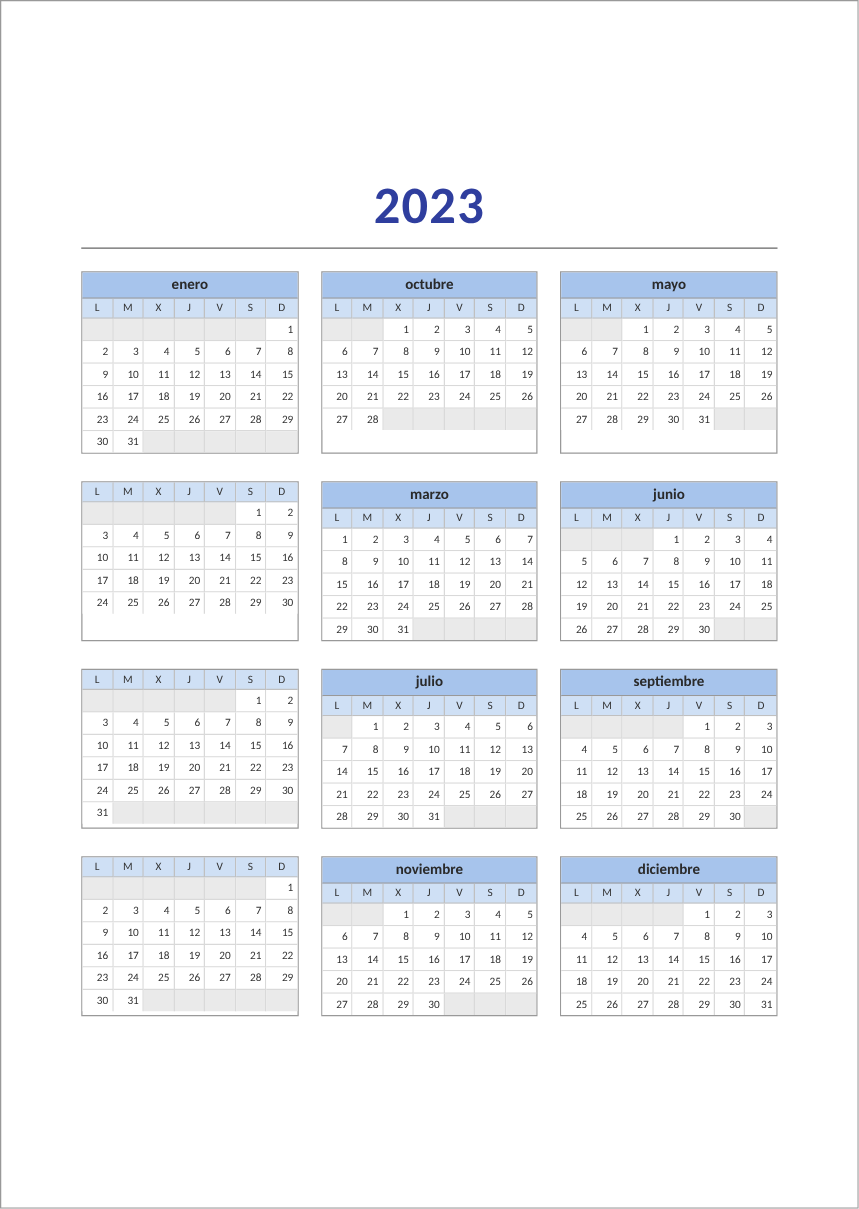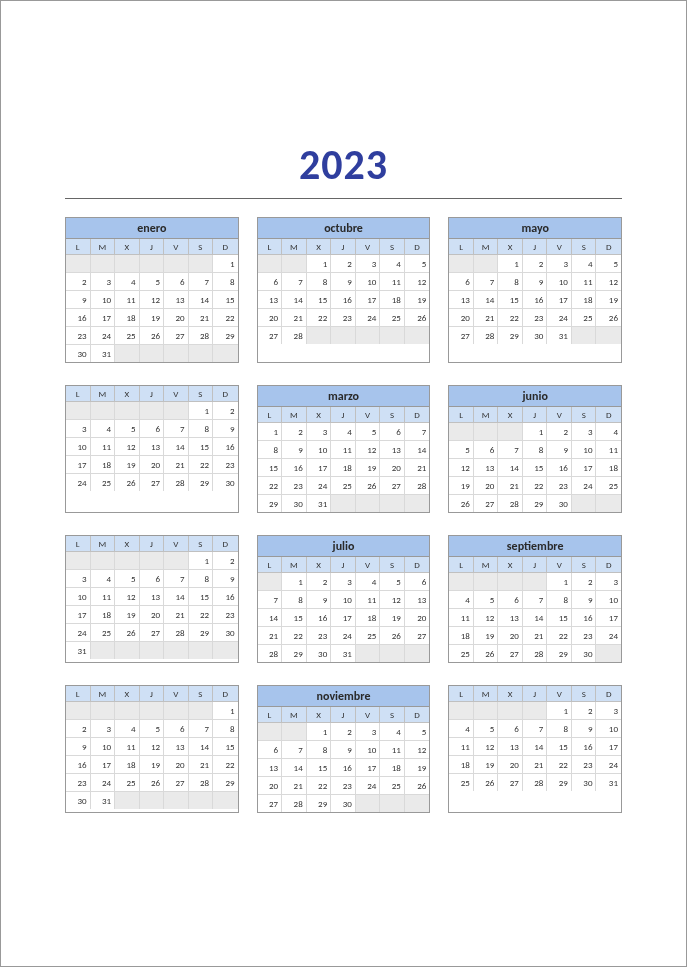--- a/index.html
+++ b/index.html
@@ -740,20 +740,21 @@
           <div class="day-cell">27</div>
           <div class="day-cell">28</div>
           <div class="day-cell">29</div>
           <div class="day-cell">30</div>
           <div class="day-cell empty"></div>
           <div class="day-cell empty"></div>
           <div class="day-cell empty"></div>
         </div>
       </div>
       <div class="month">
+        <div class="month-name">diciembre</div>
         <div class="dow-row">
           <div class="dow-cell">L</div>
           <div class="dow-cell">M</div>
           <div class="dow-cell">X</div>
           <div class="dow-cell">J</div>
           <div class="dow-cell">V</div>
           <div class="dow-cell">S</div>
           <div class="dow-cell">D</div>
         </div>
         <div class="week-row">

